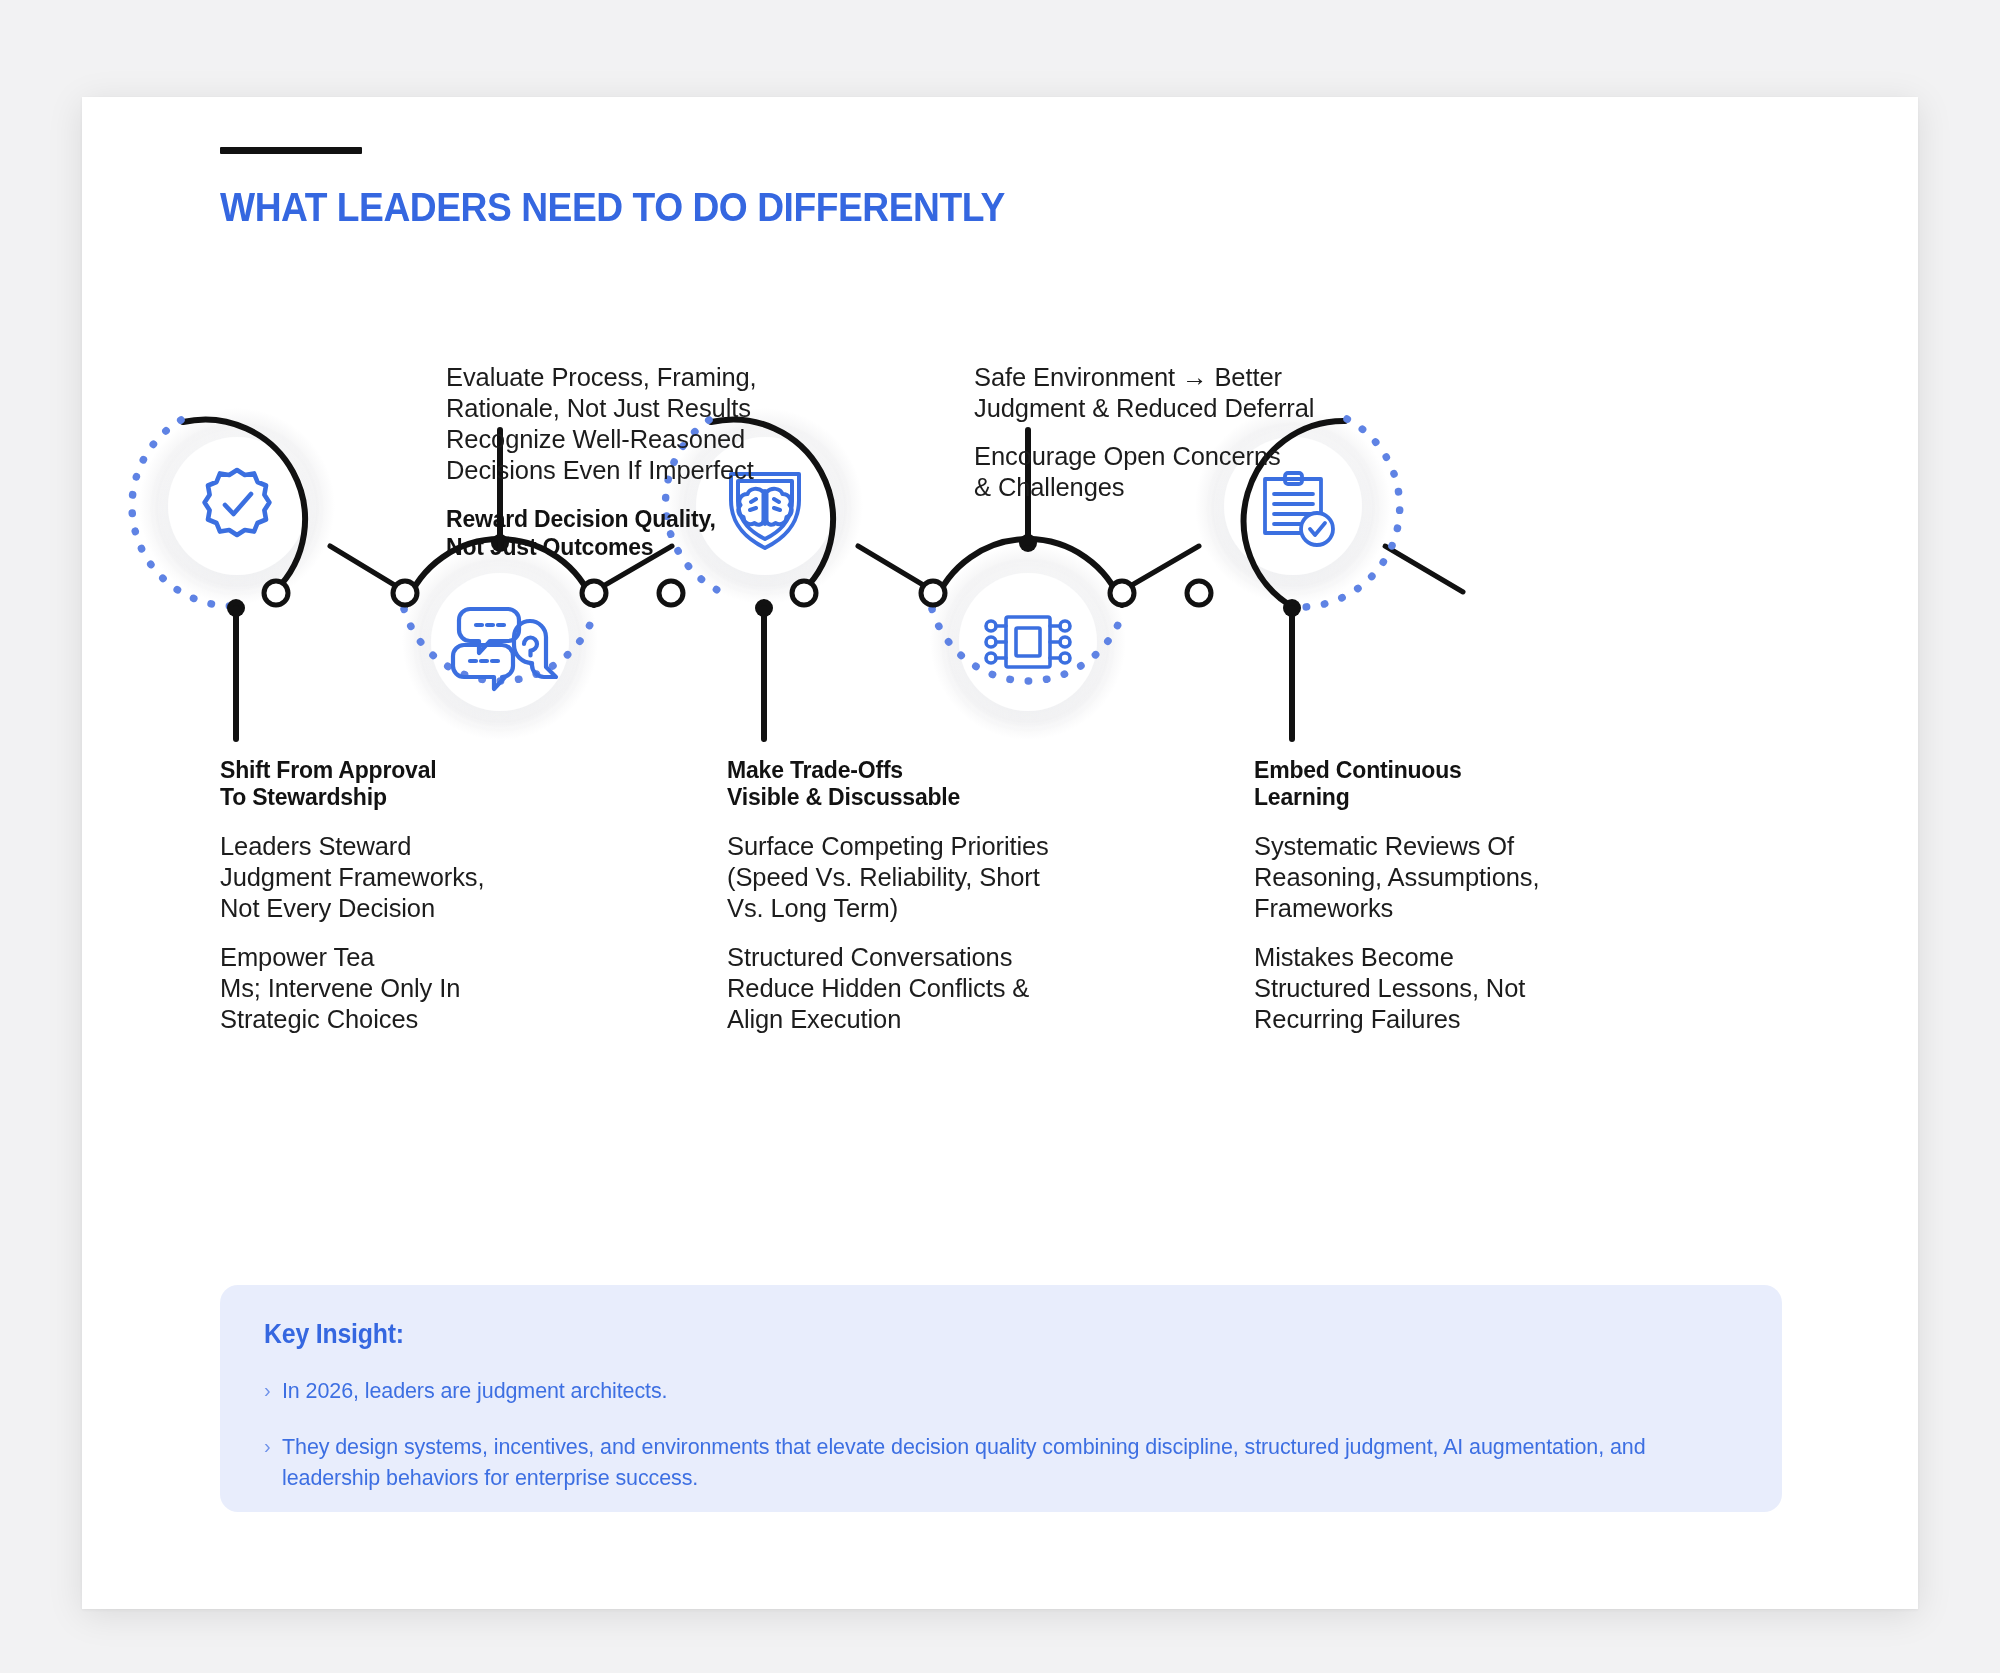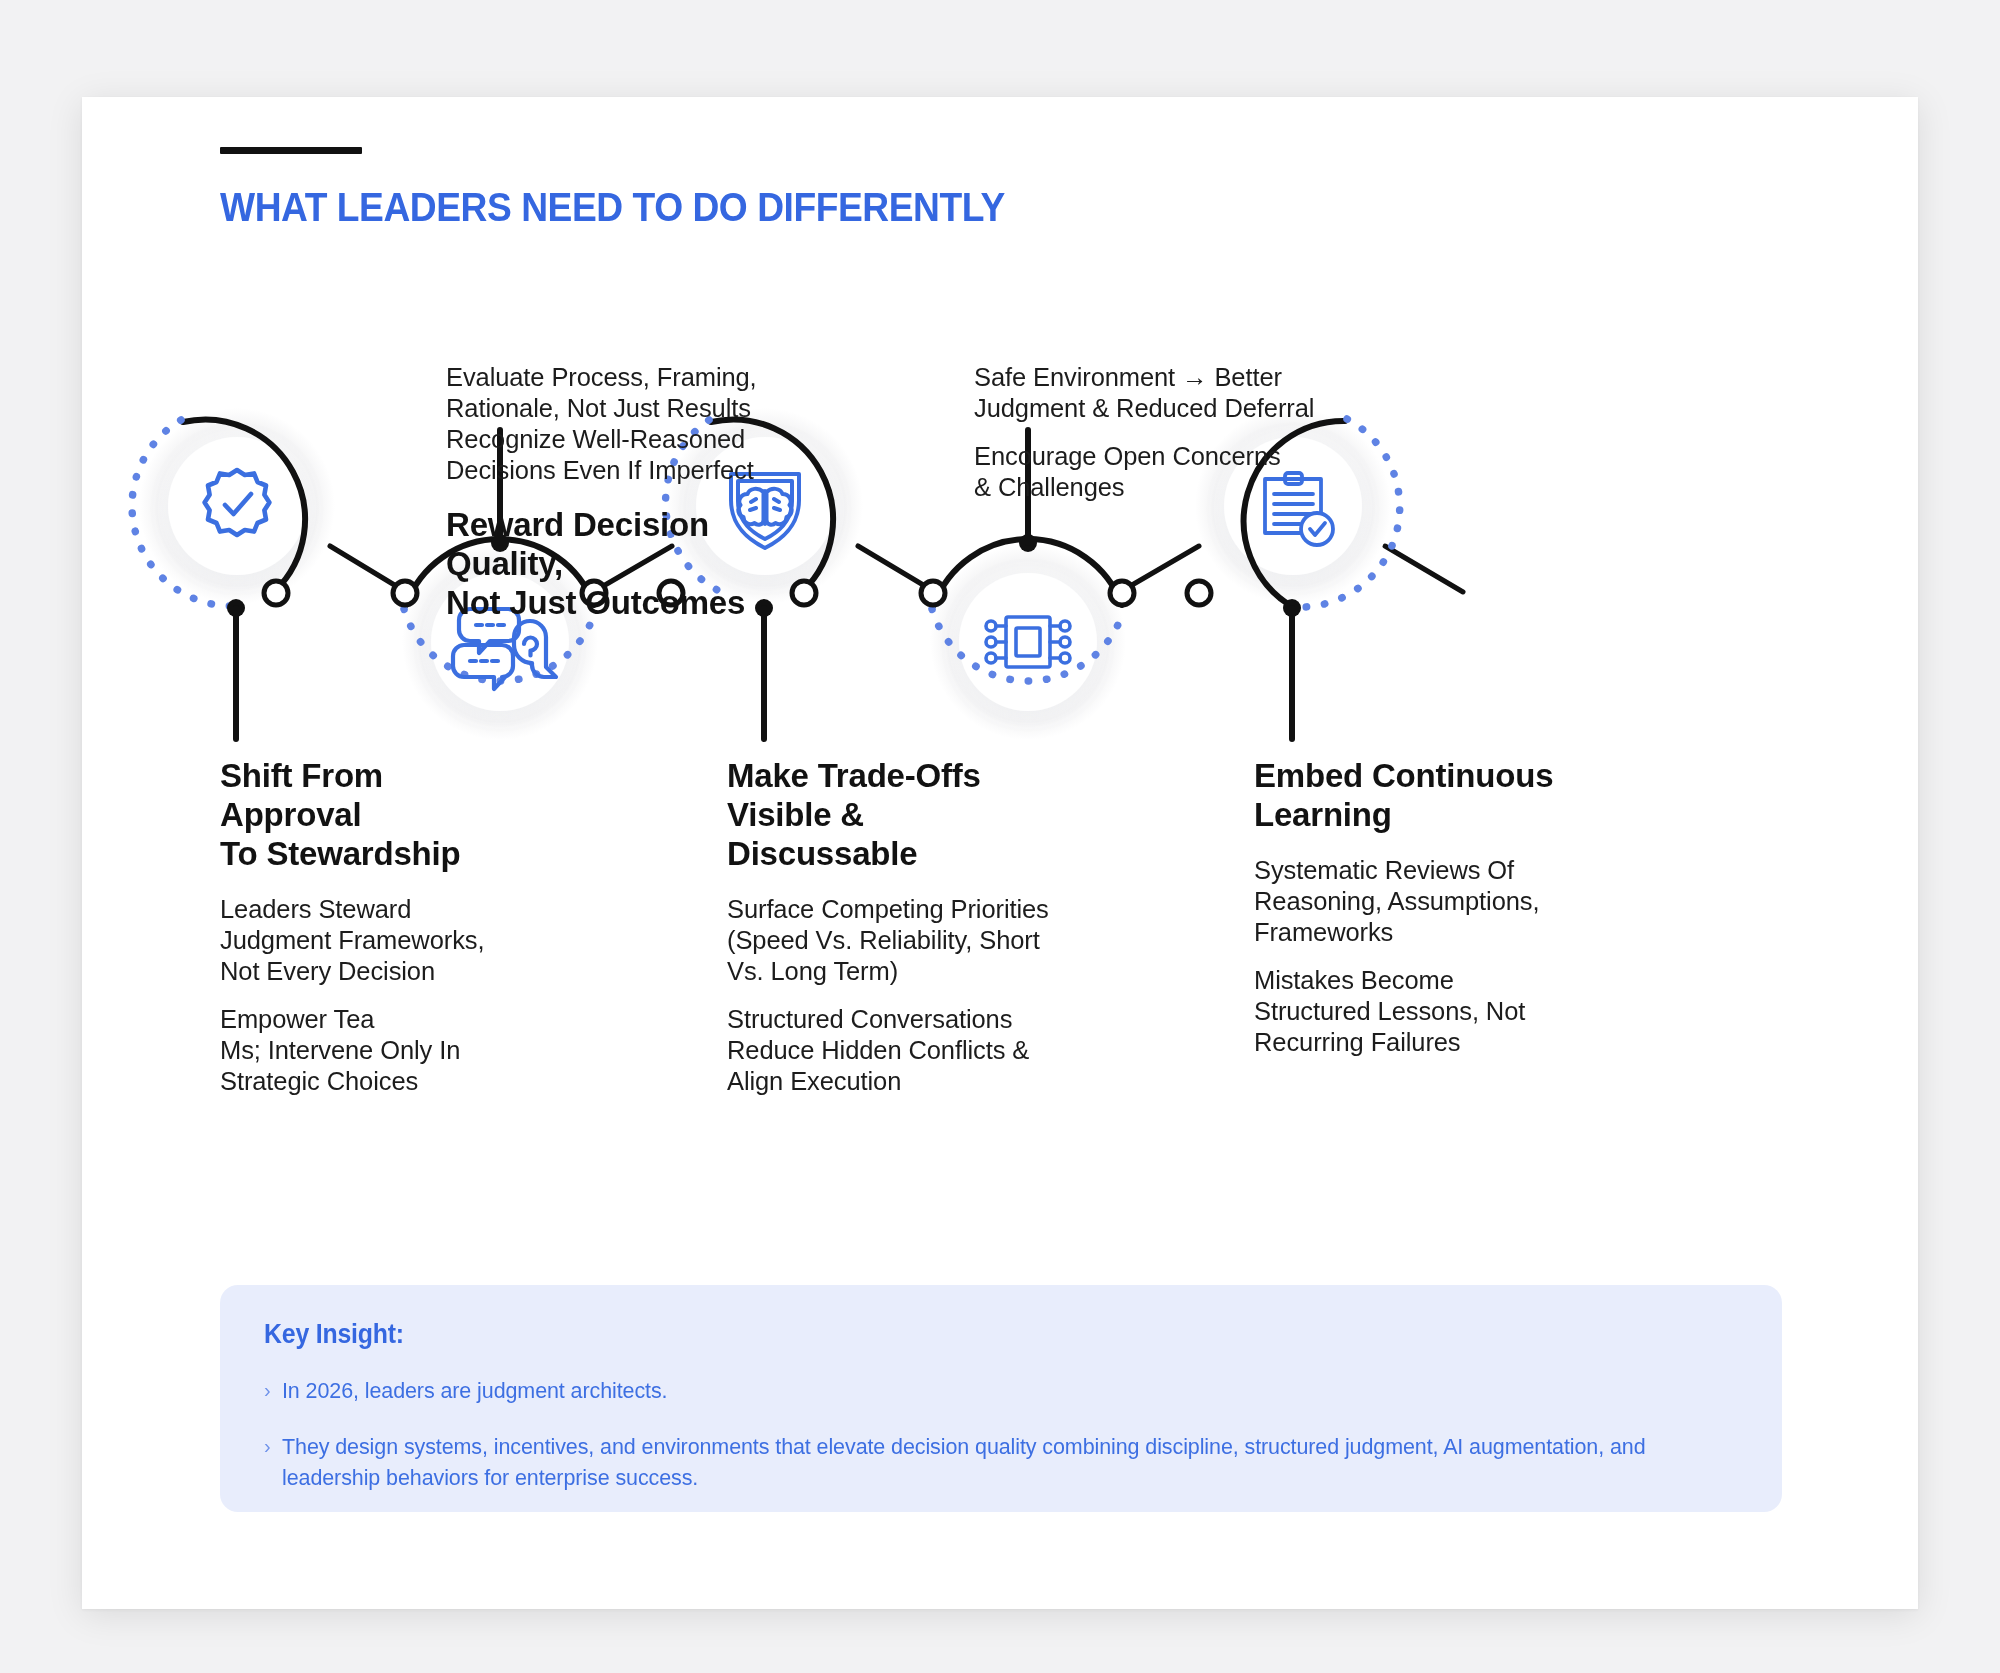--- a/index.html
+++ b/index.html
@@ -65,21 +65,21 @@
     height: 1230px;
     pointer-events: none;
   }
 
   
   .block {
     position: absolute;
   }
 
   .b-head {
-    font-size: 33px;
+    font-size: 23px;
     font-weight: 700;
     color: #121212;
     line-height: 1.18;
     letter-spacing: -0.2px;
     white-space: pre-line;
   }
 
   .b-line {
     font-size: 25.5px;
     font-weight: 400;

